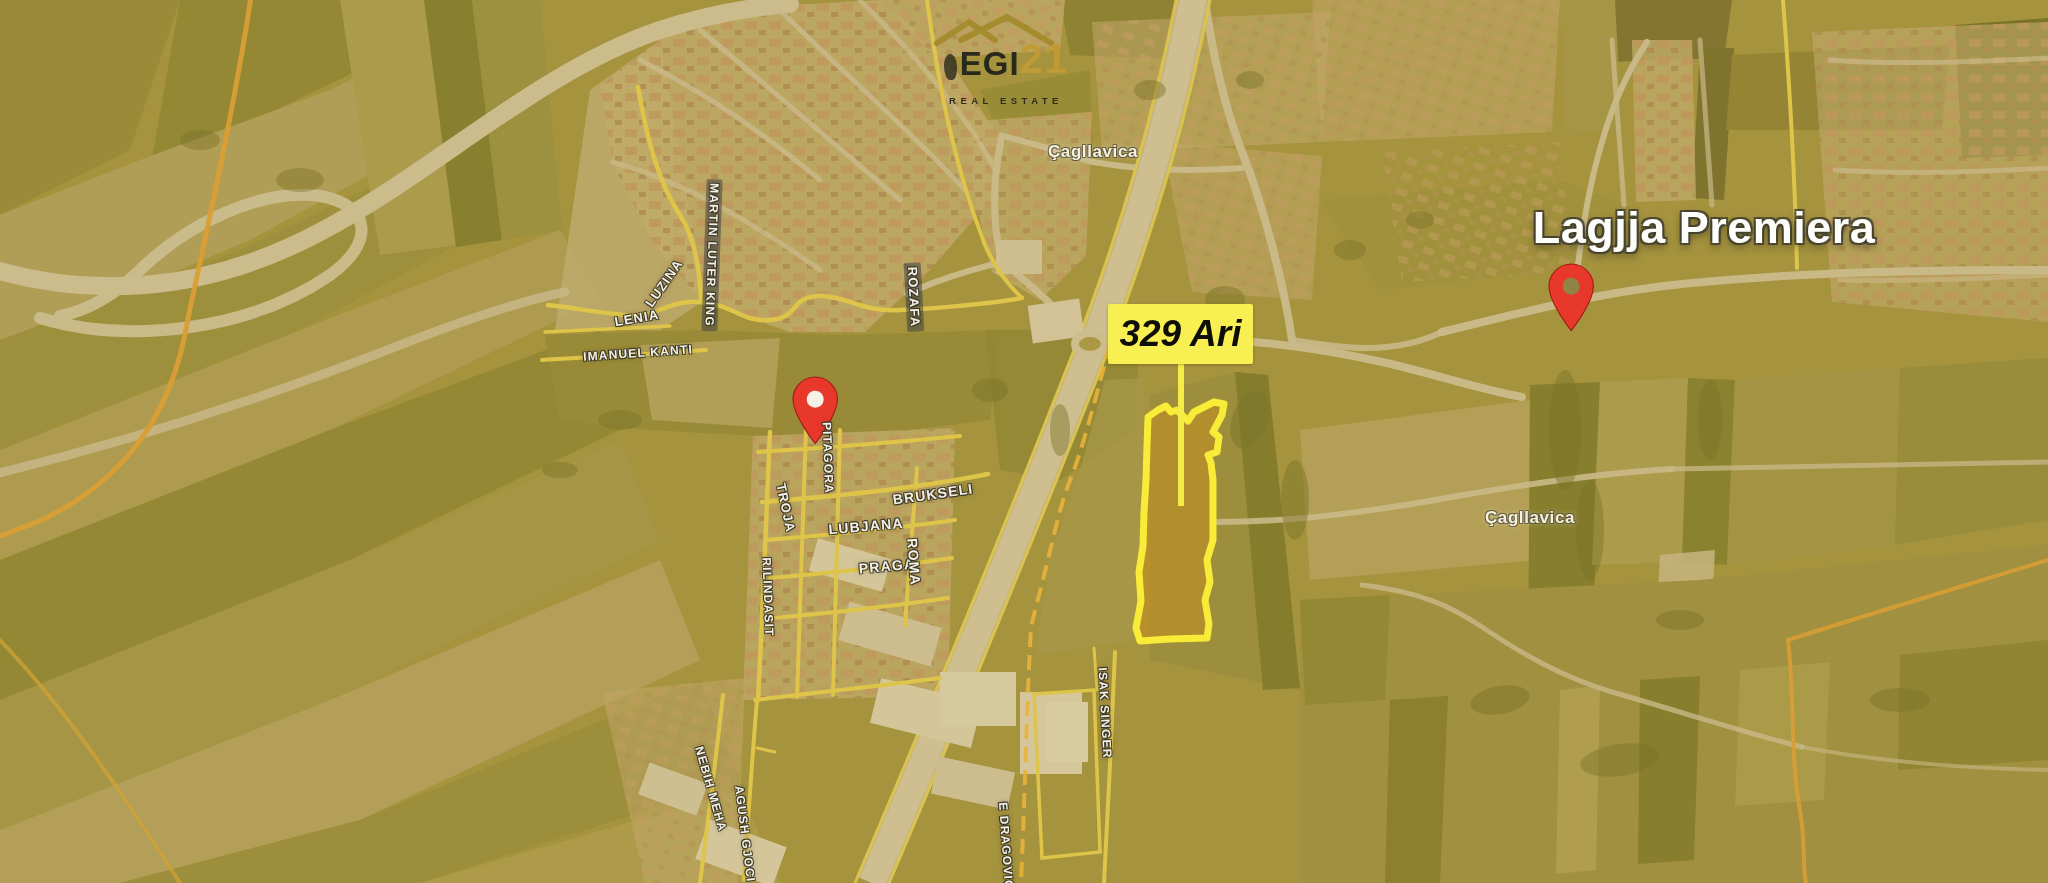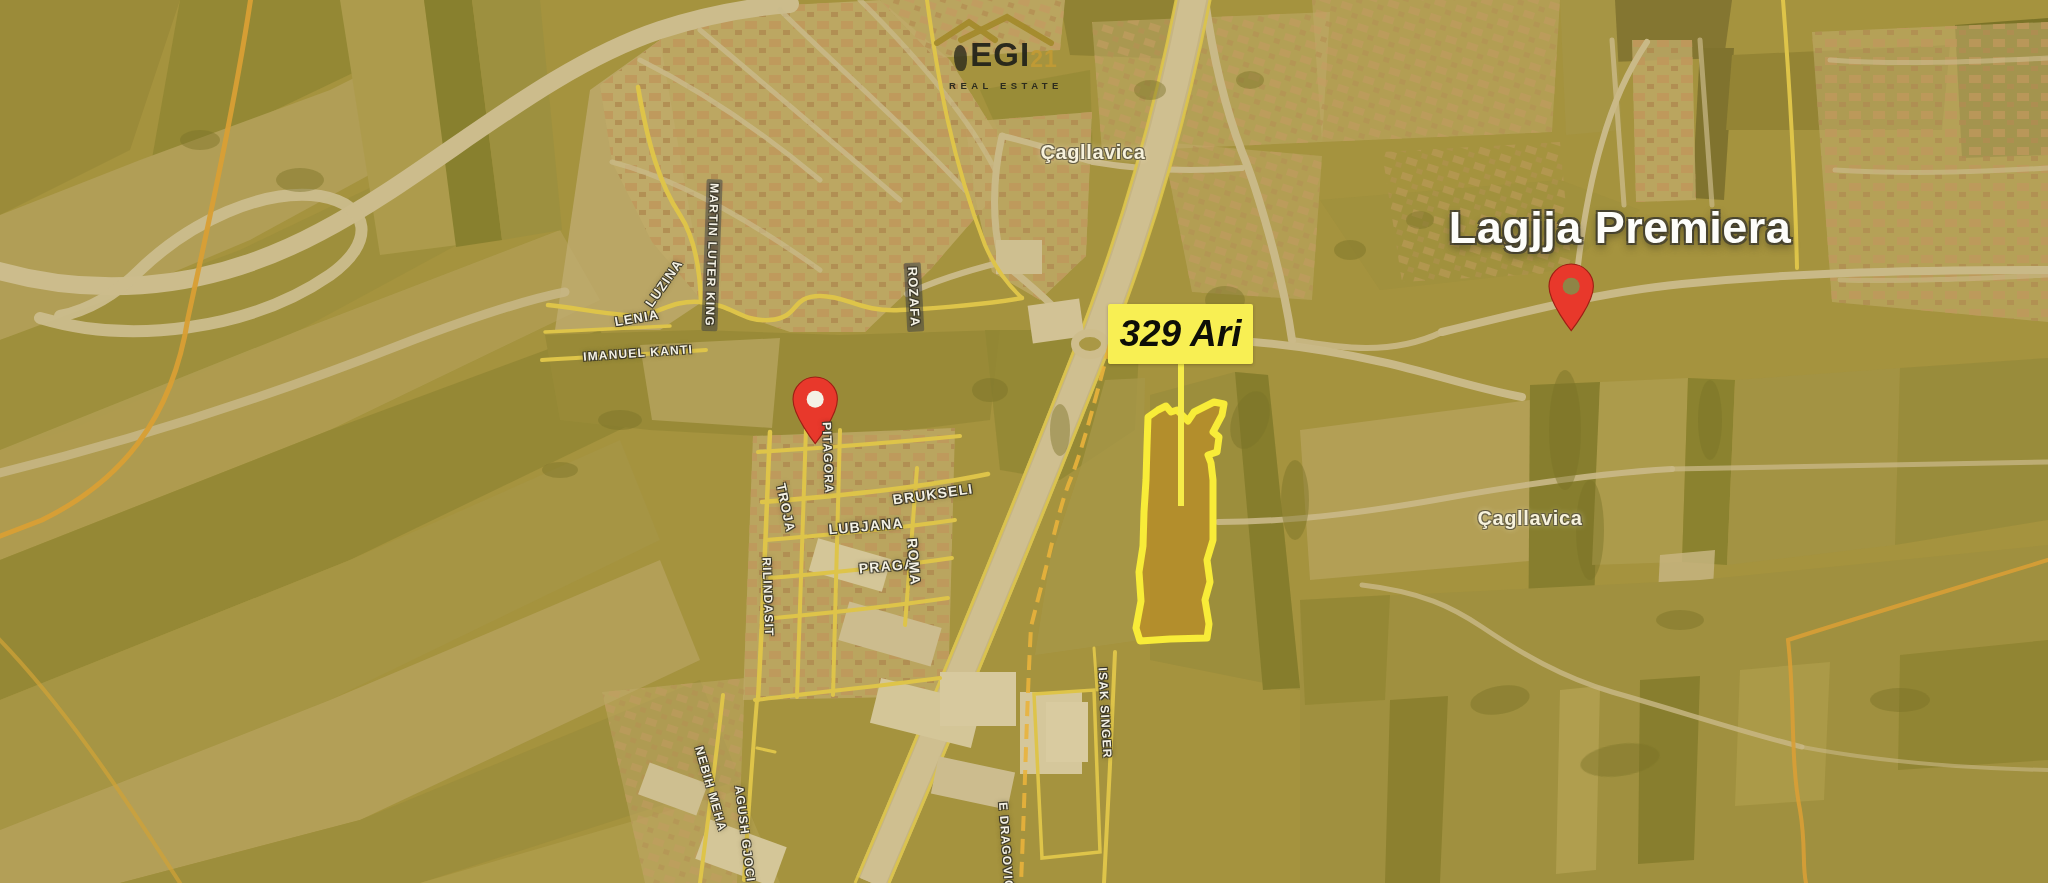--- a/index.html
+++ b/index.html
@@ -11,37 +11,37 @@
     letter-spacing:.5px;white-space:nowrap;
     text-shadow:-2px -2px 0 rgba(66,62,46,.8),2px -2px 0 rgba(66,62,46,.8),
                 -2px 2px 0 rgba(66,62,46,.8),2px 2px 0 rgba(66,62,46,.8),0 4px 9px rgba(40,38,22,.6);}
   
   .street{position:absolute;z-index:22;transform:translate(-50%,-50%) rotate(var(--rot,0deg));
     color:#F4F1E4;font-weight:700;letter-spacing:1.2px;white-space:nowrap;
     text-shadow:-1px -1px 0 rgba(56,53,40,.9),1px -1px 0 rgba(56,53,40,.9),
                 -1px 1px 0 rgba(56,53,40,.9),1px 1px 0 rgba(56,53,40,.9),0 0 5px rgba(35,33,22,.6);}
   .street.plate{background:rgba(45,50,68,.45);padding:1px 4px;border-radius:2px;}
   .town{position:absolute;z-index:21;transform:translate(-50%,-50%);color:#F7F2DC;font-weight:700;
-    font-size:20px;letter-spacing:.6px;white-space:nowrap;
+    font-size:17px;letter-spacing:.6px;white-space:nowrap;
     text-shadow:-1px -1px 0 rgba(90,84,62,.8),1px -1px 0 rgba(90,84,62,.8),
                 -1px 1px 0 rgba(90,84,62,.8),1px 1px 0 rgba(90,84,62,.8),0 0 6px rgba(255,252,235,.55);}
   
   .parcel-tag{position:absolute;left:1108px;top:304px;width:145px;height:60px;z-index:28;
     background:#F8EF53;color:#0E0E07;display:flex;align-items:center;justify-content:center;
     font-size:37px;font-weight:700;border-radius:2px;box-shadow:0 1px 3px rgba(60,50,10,.35);font-style:italic;}
   
   .logo{position:absolute;left:922px;top:10px;width:168px;z-index:26;opacity:.94;
     display:flex;flex-direction:column;align-items:center;justify-content:center;}
   .logo .roof{margin-bottom:-8px;}
   .logo .text-row{display:flex;align-items:flex-end;line-height:1;}
   .logo .head{display:inline-block;width:13px;height:26px;margin-right:3px;opacity:.82;
     background:#26261A;border-radius:60% 70% 45% 60%/55% 65% 55% 70%;}
   .logo .t1{font-size:33px;font-weight:800;color:#22221A;letter-spacing:1px;}
-  .logo .t2{font-size:23px;font-weight:800;color:#C19A35;letter-spacing:1px;}
-  .logo .sub{font-size:9.5px;font-weight:700;letter-spacing:4.5px;color:#26261C;margin-top:9px;}
+  .logo .t2{font-size:42px;font-weight:800;color:#C19A35;letter-spacing:1px;}
+  .logo .sub{font-size:9.5px;font-weight:700;letter-spacing:4.5px;color:#26261C;margin-top:15px;}
 </style>
 </head>
 <body>
 
 <div id="app">
 
   <svg class="layer" width="2048" height="883" viewBox="0 0 2048 883">
     <defs>
       <pattern id="houses" width="24" height="18" patternUnits="userSpaceOnUse">
         <rect x="1" y="3" width="12" height="8" fill="#C29A68"></rect>
@@ -260,21 +260,21 @@
       <path d="M 30,30 L 76,7 L 120,33" fill="none" stroke="#A38A2C" stroke-width="6" stroke-linecap="round"></path>
     </svg>
     <div class="text-row">
       <span class="head"></span>
       <span class="t1">EGI</span>
       <span class="t2">21</span>
     </div>
     <div class="sub">REAL ESTATE</div>
   </div>
 
-  <div class="nbh-title" style="left:1620px;top:228px;font-size:45px;">Lagjja Premiera</div>
+  <div class="nbh-title" style="left:1704px;top:228px;font-size:45px;">Lagjja Premiera</div>
 
   <div class="parcel-tag">329 Ari</div>
 
   <div class="town" style="left:1093px;top:152px;">Çagllavica</div>
   <div class="town" style="left:1530px;top:518px;">Çagllavica</div>
 
   <div class="street plate" style="left:712px;top:255px;font-size:12px;--rot:92deg;">MARTIN LUTER KING</div>
   <div class="street" style="left:664px;top:283px;font-size:13px;--rot:-55deg;">LUZINA</div>
   <div class="street" style="left:637px;top:318px;font-size:13px;--rot:-10deg;">LENIA</div>
   <div class="street" style="left:638px;top:353px;font-size:12px;--rot:-4deg;">IMANUEL KANTI</div>

